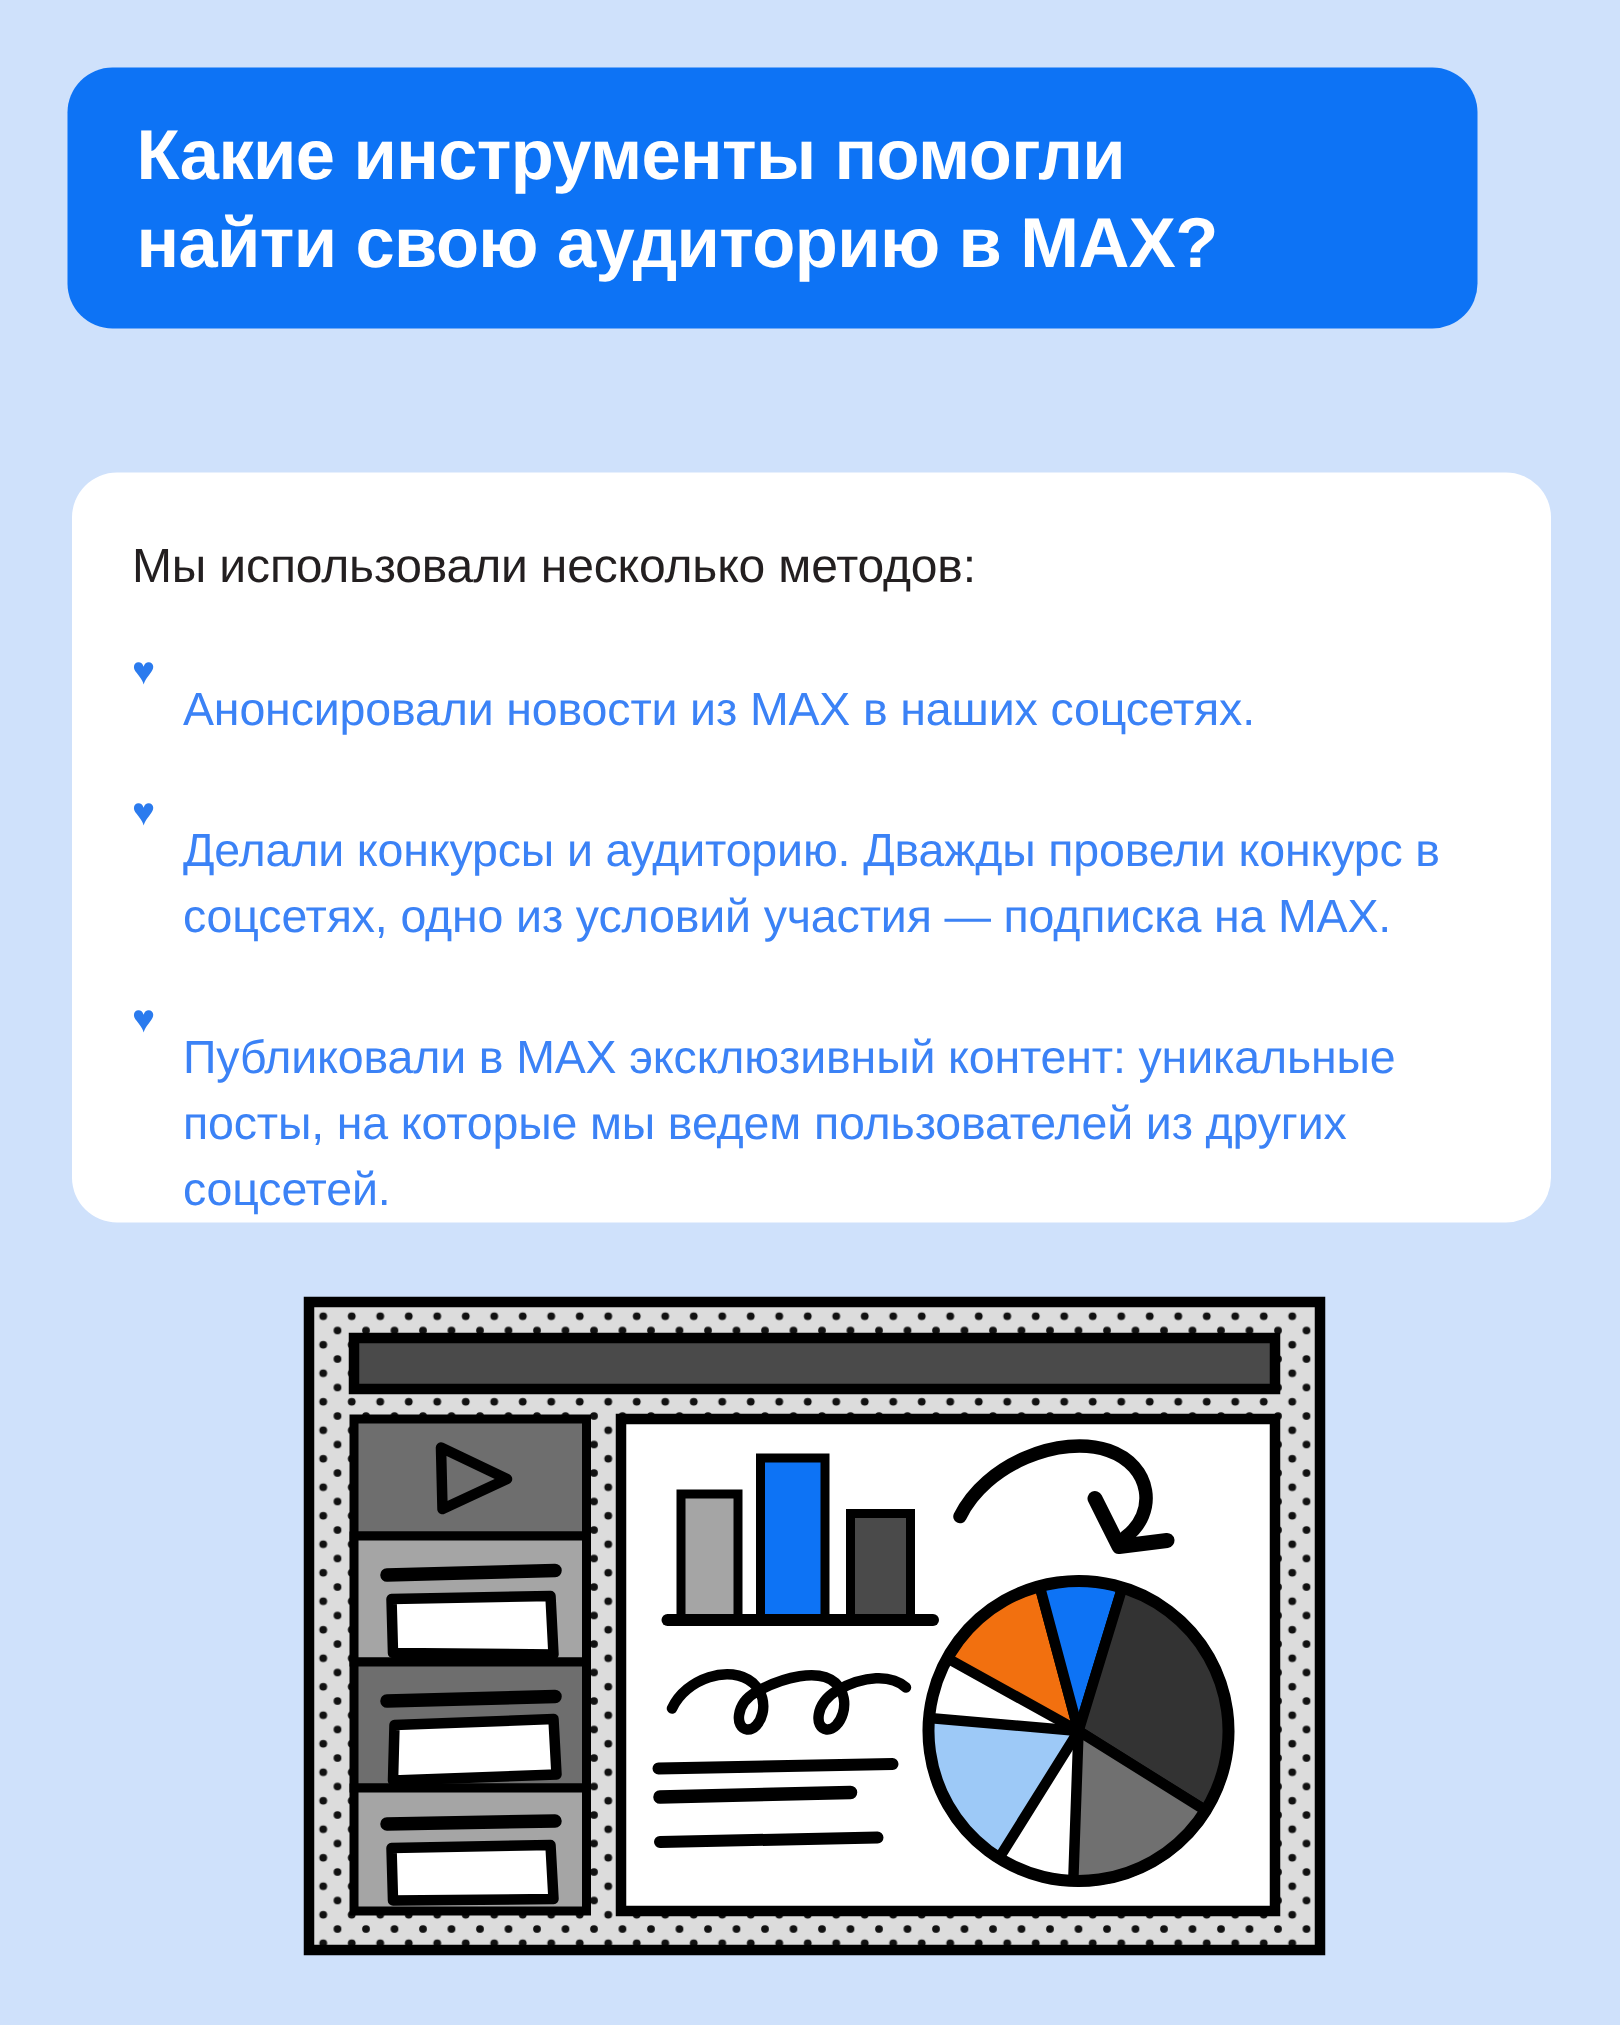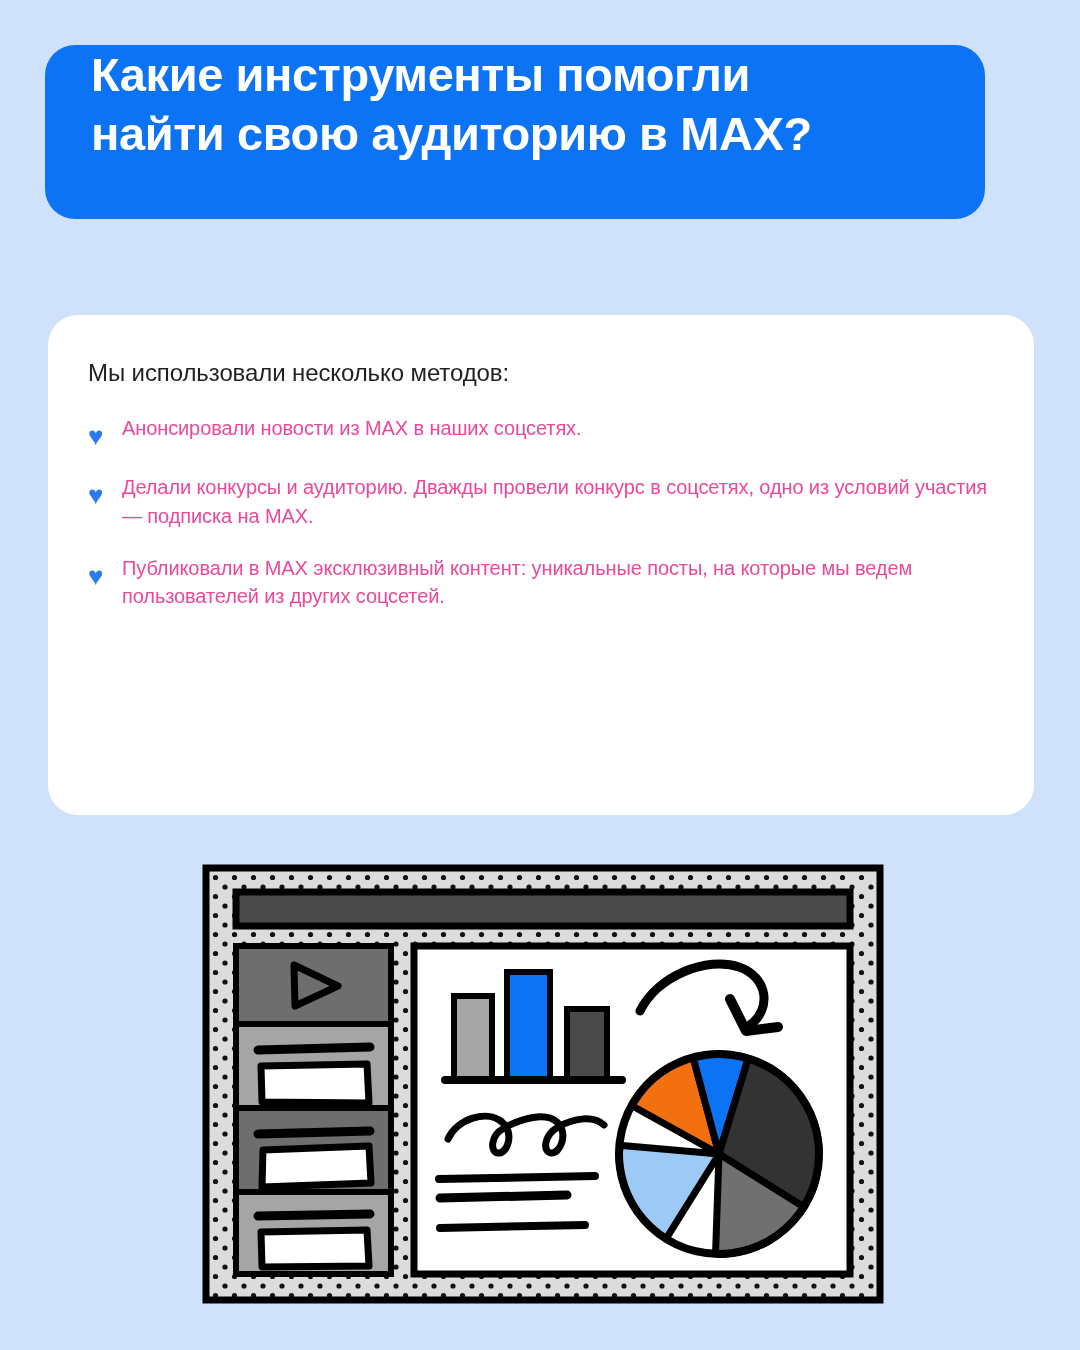--- a/index.html
+++ b/index.html
@@ -21,20 +21,21 @@
   
   .title-banner {
     position: absolute;
     left: 45px;
     top: 45px;
     width: 940px;
     height: 174px;
     background: #0d73f5;
     border-radius: 30px;
     display: flex;
+    align-items: center;
     padding: 0 46px;
   }
 
   .title-text {
     color: #ffffff;
     font-size: 47px;
     line-height: 1.26;
     font-weight: bold;
     letter-spacing: -0.4px;
     white-space: pre-line;
@@ -46,21 +47,21 @@
     left: 48px;
     top: 315px;
     width: 986px;
     height: 500px;
     background: #ffffff;
     border-radius: 30px;
     padding: 42px 40px 0 40px;
   }
 
   .intro-line {
-    font-size: 24px;
+    font-size: 32px;
     color: #231f20;
     line-height: 1.3;
     margin-bottom: 26px;
     letter-spacing: -0.1px;
   }
 
   .bullet-list {
     list-style: none;
   }
 
@@ -76,25 +77,26 @@
     flex: 0 0 auto;
     width: 34px;
     margin-top: 9px;
     color: #2b7bee;
     font-size: 26px;
     line-height: 1;
     display: block;
   }
 
   .bullet-text {
-    font-size: 20px;
-    color: #ec4899;
+    font-size: 31px;
+    color: #3b82f6;
     line-height: 1.42;
     letter-spacing: -0.1px;
     max-width: 880px;
+    margin-top: 26px;
   }
 
   
   .illustration {
     position: absolute;
     left: 202px;
     top: 864px;
     width: 682px;
     height: 440px;
   }

